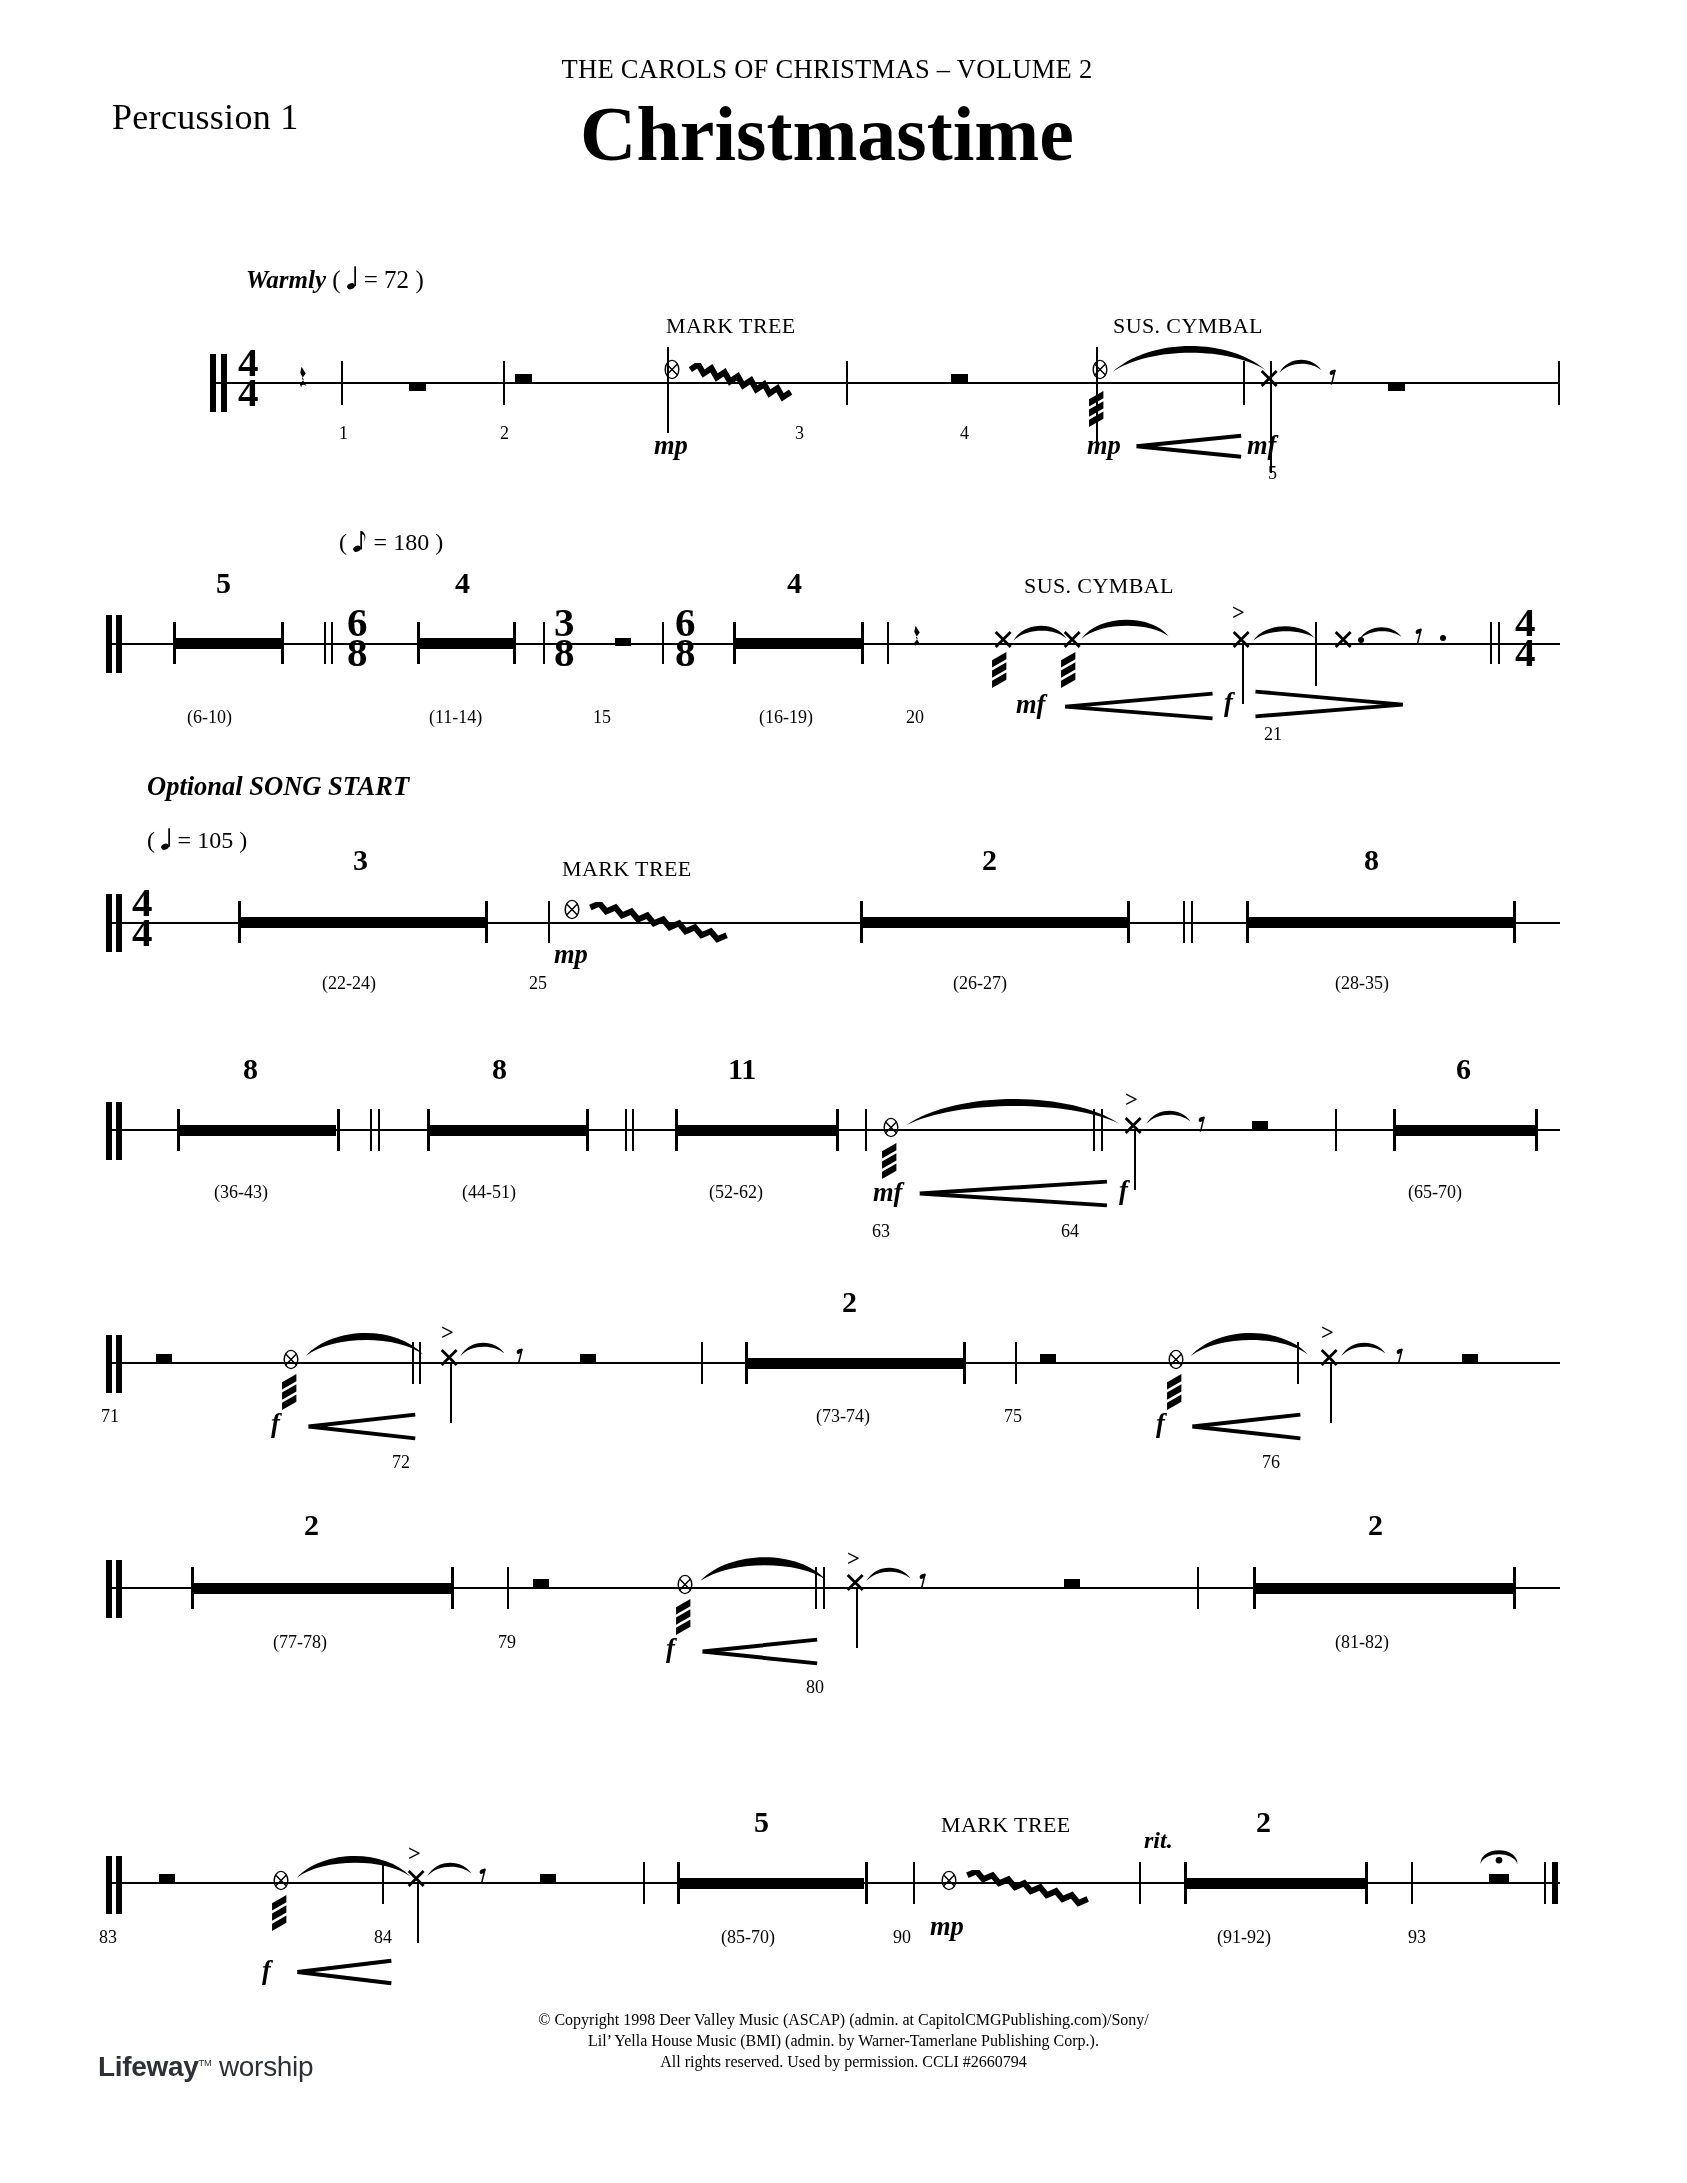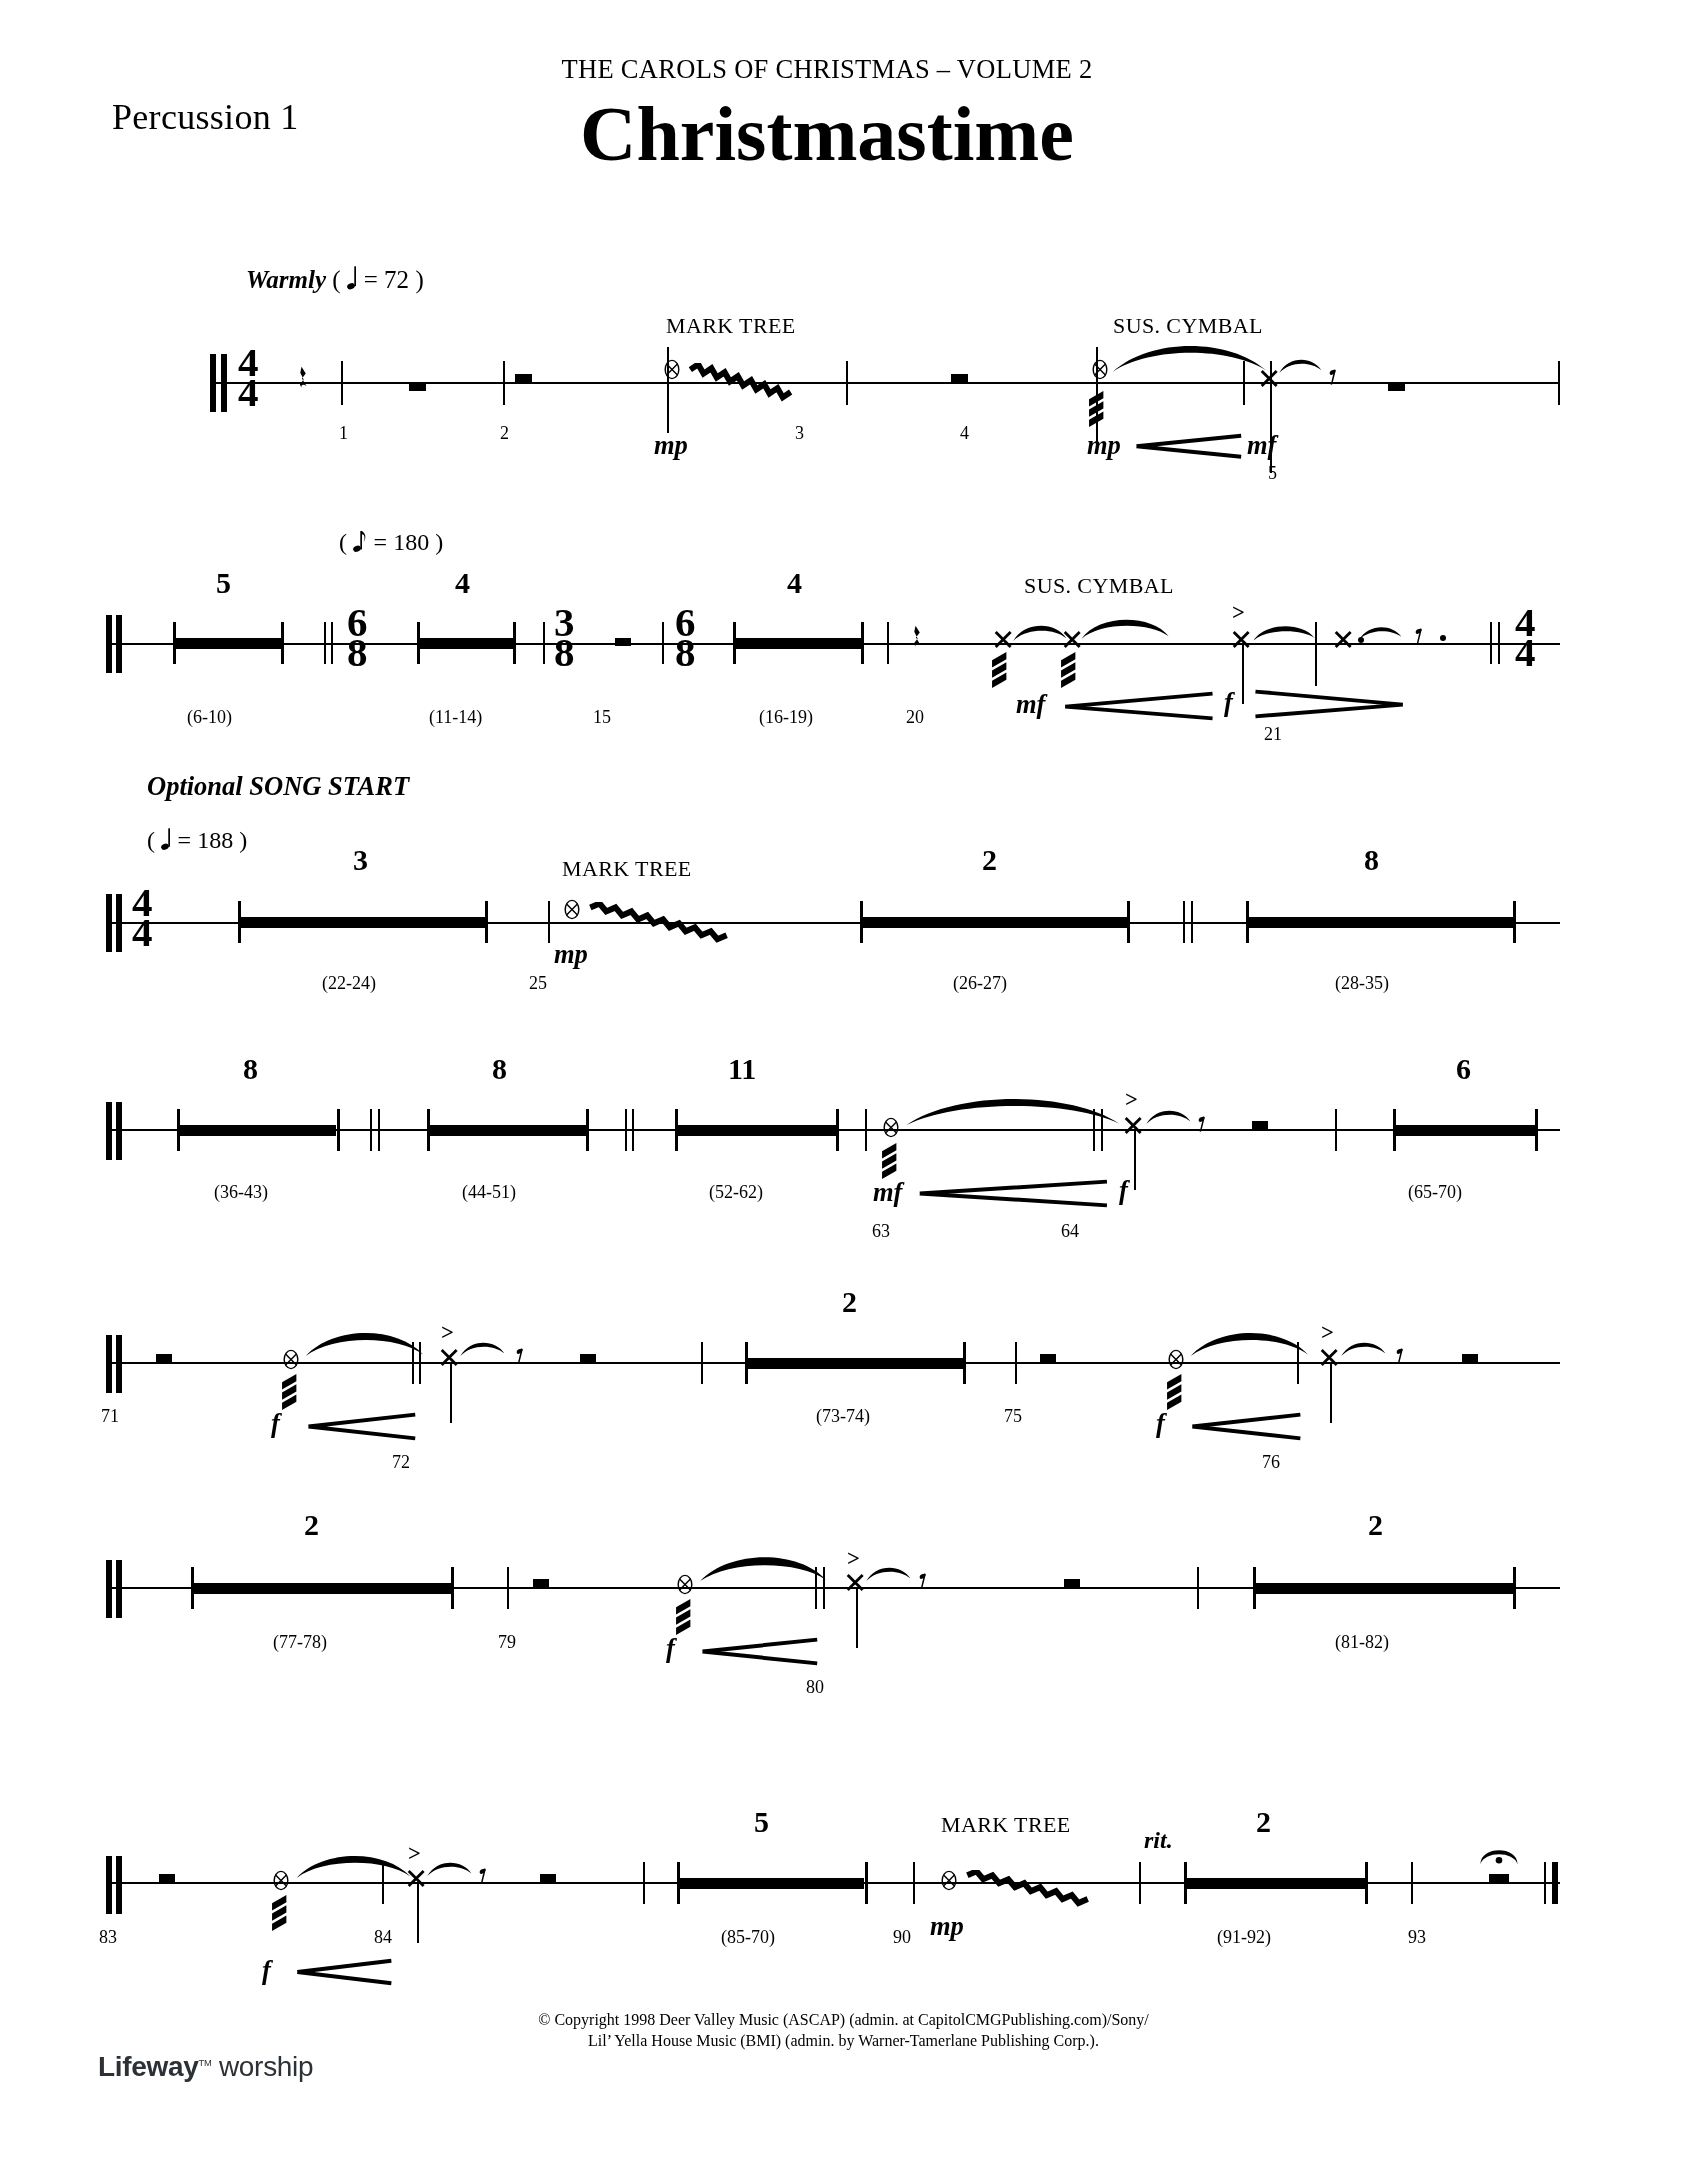--- a/index.html
+++ b/index.html
@@ -319,21 +319,21 @@
   <div class="system" style="left:0;top:0;width:1687px;height:1006px;">
 
     <div class="section-label" style="left:147px;top:771px;">Optional SONG START</div>
 
     <div class="tempo-paren" style="left:147px;top:827px;">
       <span>(</span>
       <svg width="10.6" height="25" viewBox="0 0 16 38" style="vertical-align:-4px">
         <ellipse cx="6" cy="30" rx="6" ry="4.5" fill="#000" transform="rotate(-20 6 30)"></ellipse>
         <rect x="11" y="2" width="2.6" height="28" fill="#000"></rect>
       </svg>
-      <span>= 188</span>
+      <span>= 105</span>
       <span>)</span>
     </div>
 
     <div class="instr" style="left:562px;top:856px;">MARK TREE</div>
 
     <div class="staffline" style="left:106px;top:922px;width:1454px;"></div>
 
     <div class="barthick" style="left:106px;top:894px;height:58px;"></div>
     <div class="barthick" style="left:116px;top:894px;height:58px;"></div>
 
@@ -662,20 +662,21 @@
     <div class="wholerest" style="left:1489px;top:1874px;width:20px;height:9.3px;"></div>
     <div class="mnum" style="left:1408px;top:1927px;">93</div>
 
     <div class="bar" style="left:1544px;top:1862px;height:42px;"></div>
     <div class="barthick" style="left:1552px;top:1862px;height:42px;"></div>
   </div>
 
   <div class="copyright">
     <div>© Copyright 1998 Deer Valley Music (ASCAP) (admin. at CapitolCMGPublishing.com)/Sony/</div>
     <div>Lil’ Yella House Music (BMI) (admin. by Warner-Tamerlane Publishing Corp.).</div>
+    <div>All rights reserved. Used by permission. CCLI #2660794</div>
   </div>
 
   <div class="logo">
     <b>Lifeway</b><span class="tm">TM</span> <span class="w">worship</span>
   </div>
 
 </div>
 
 
 </body></html>

